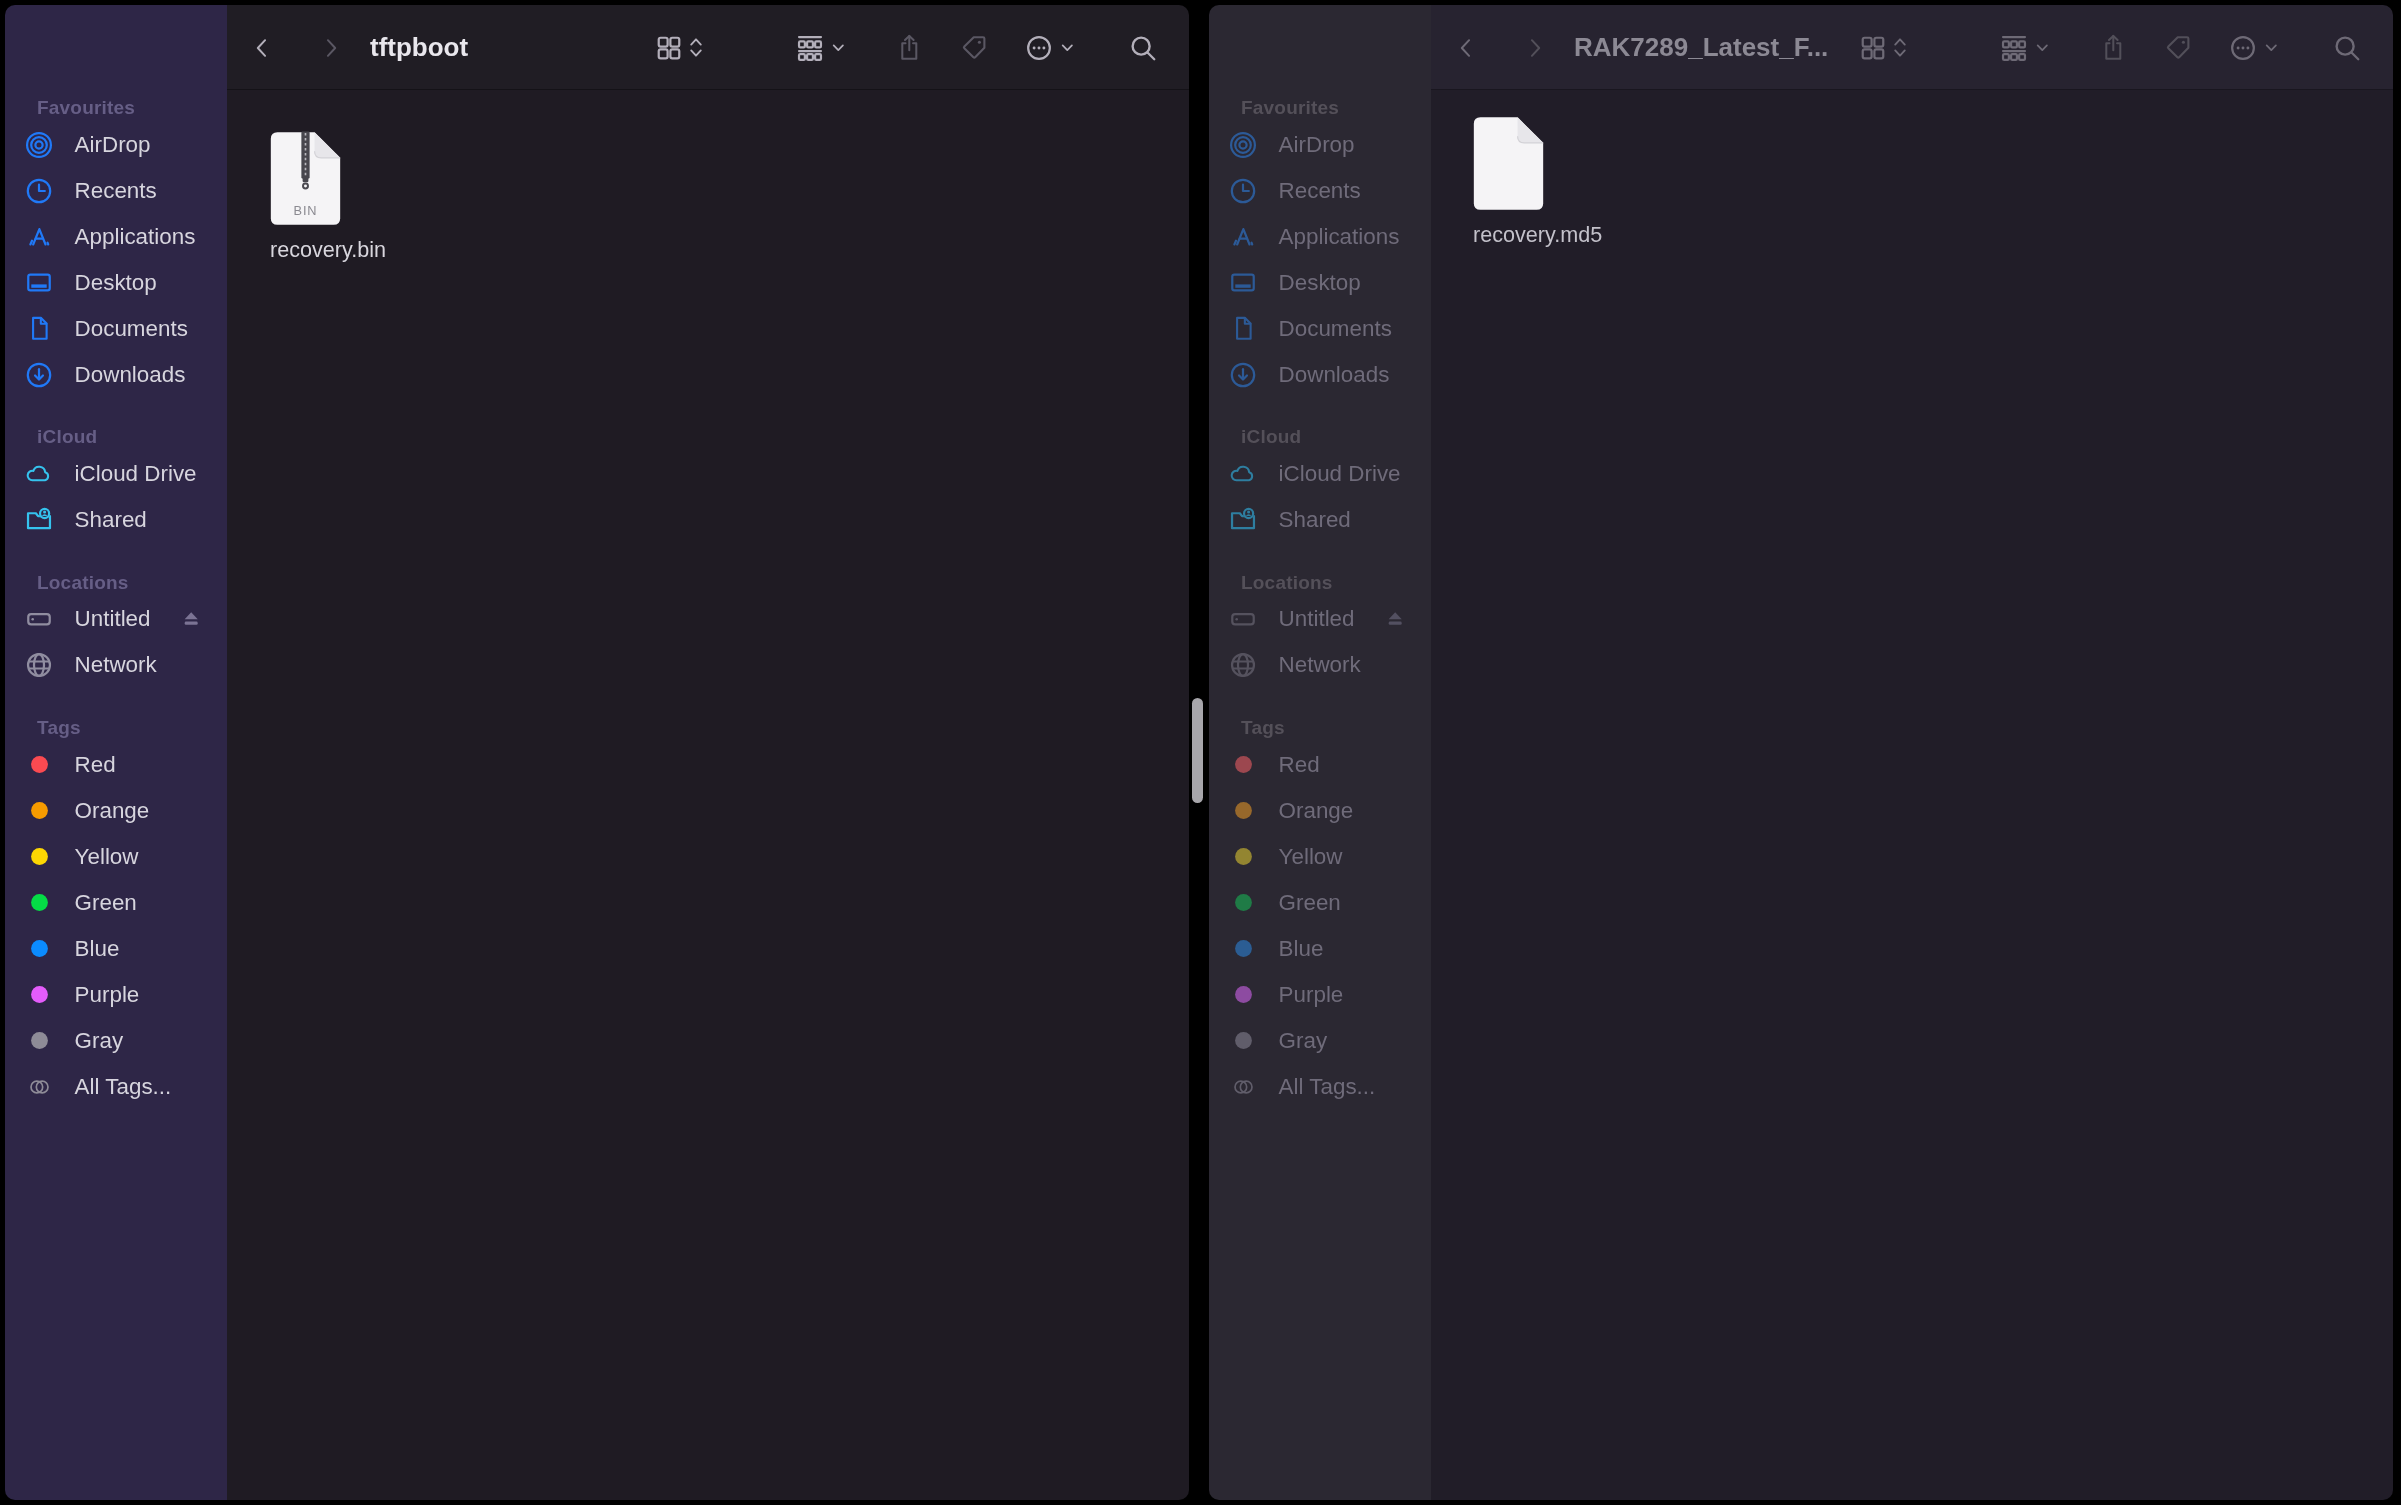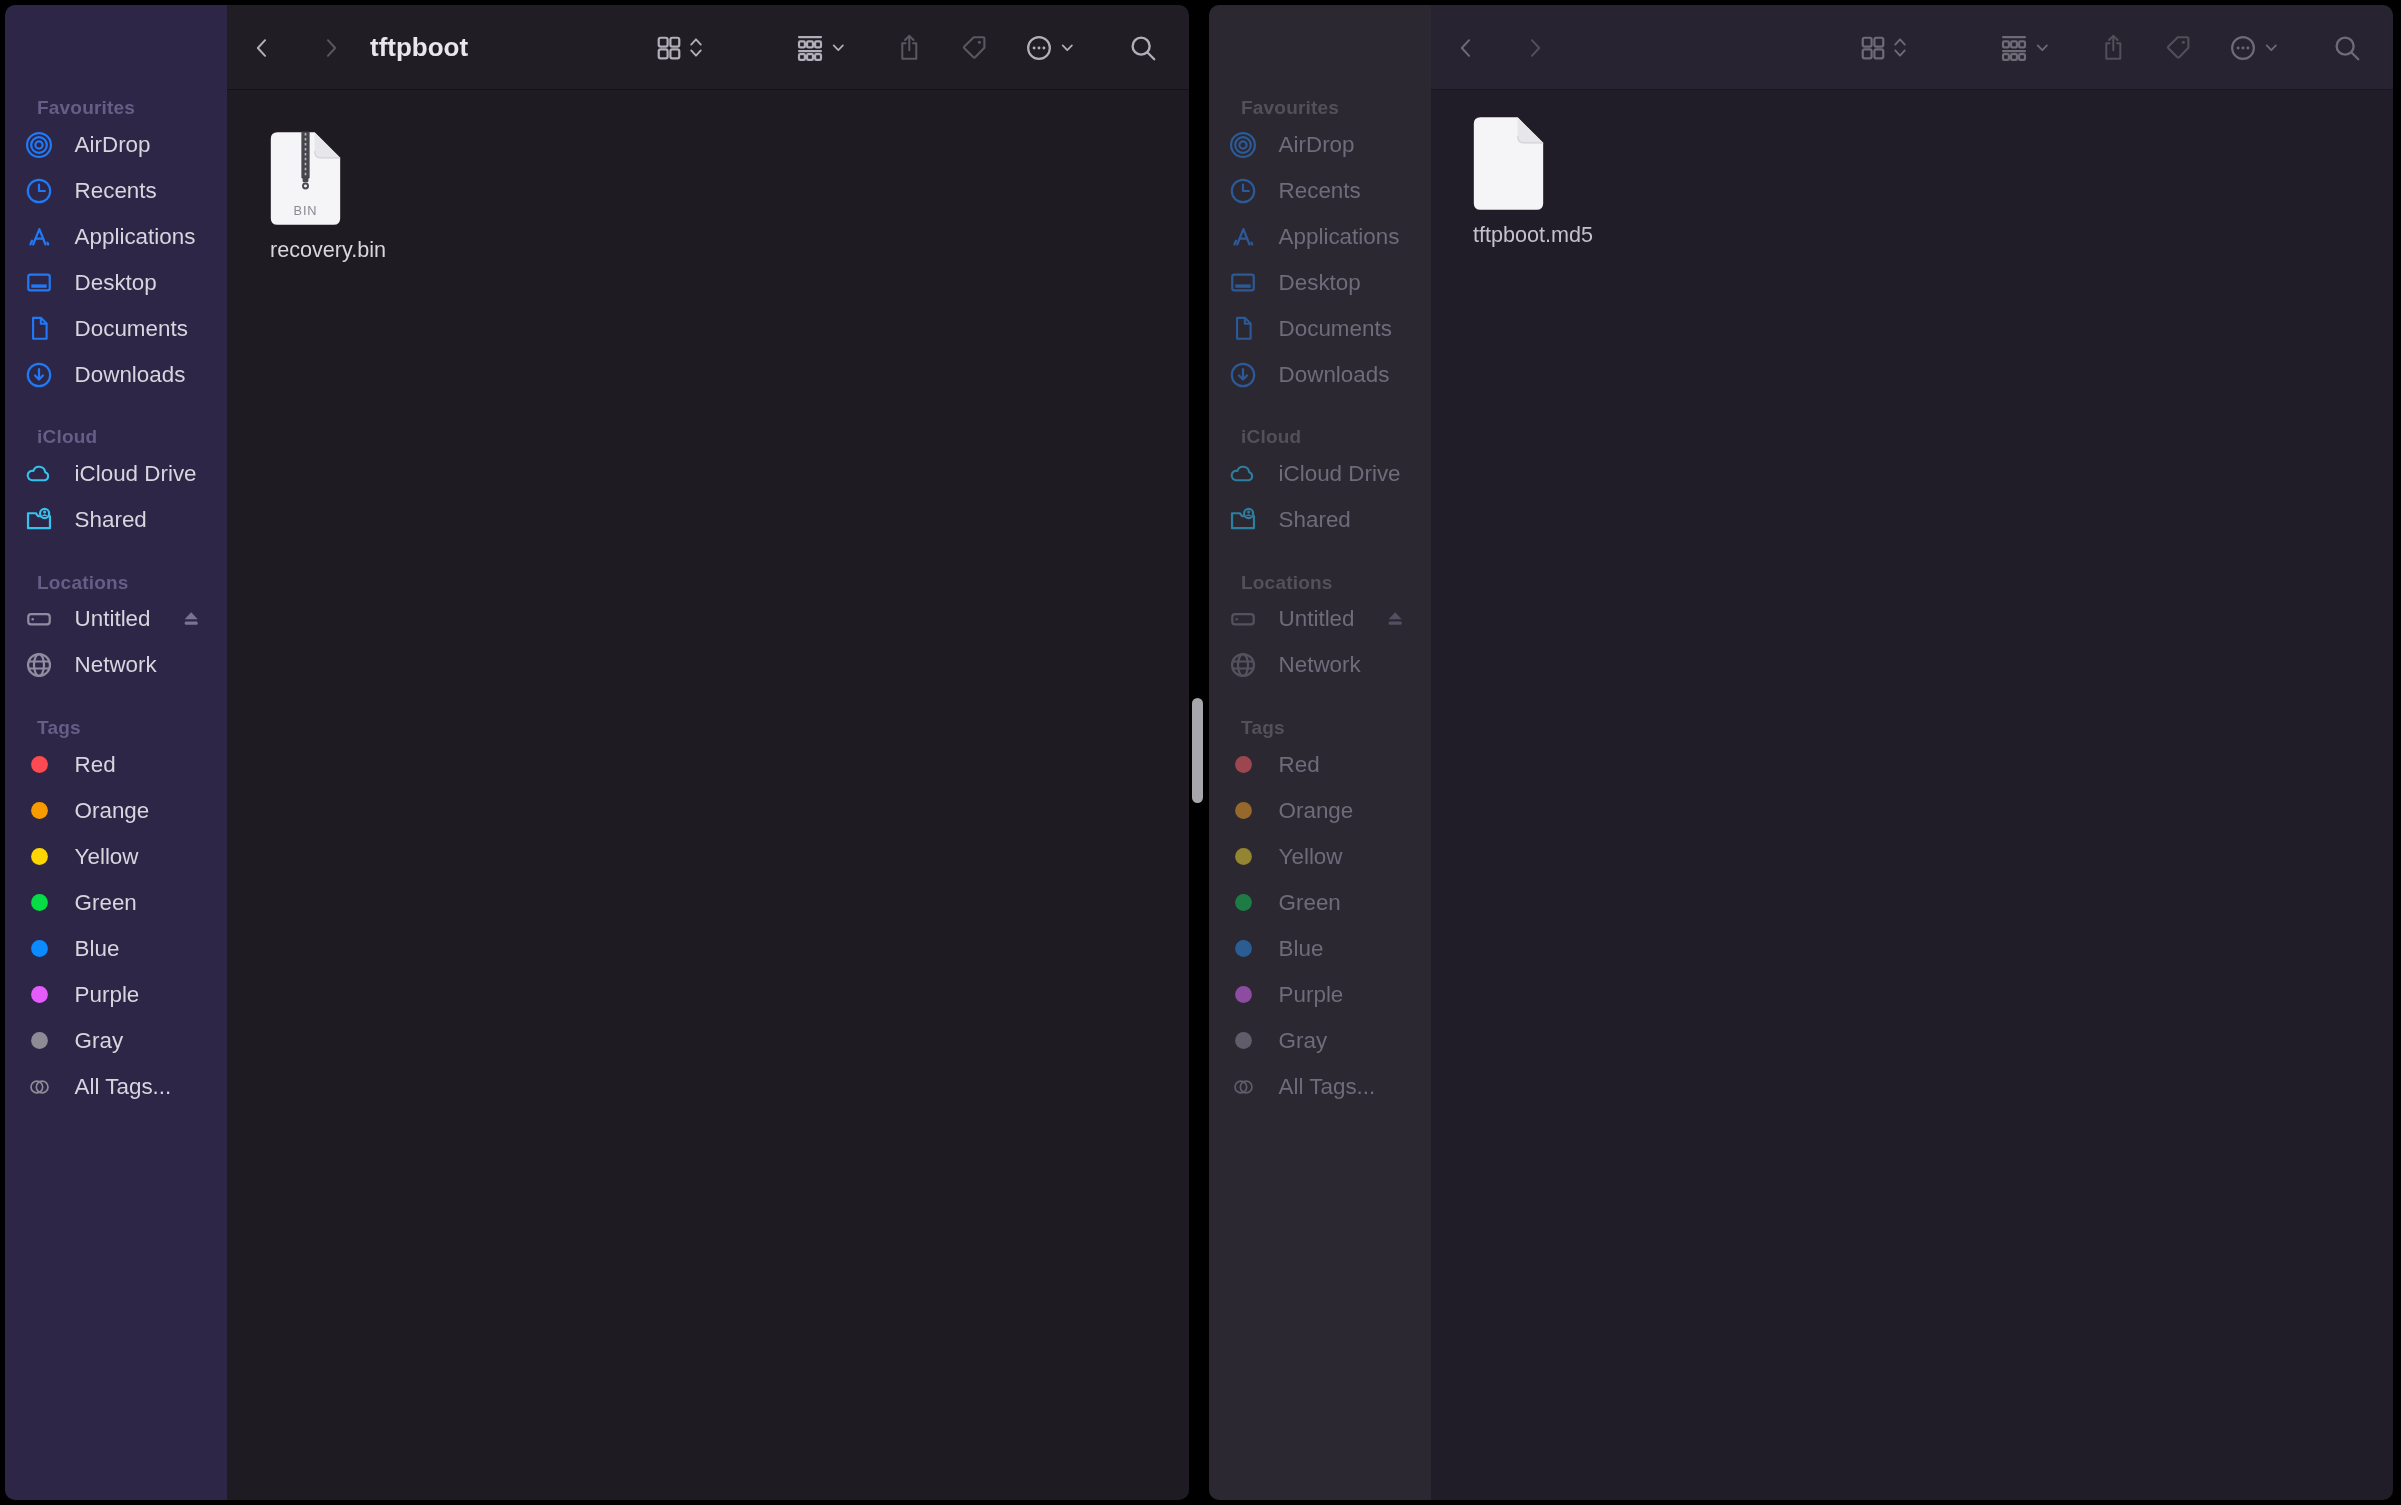--- a/index.html
+++ b/index.html
@@ -493,20 +493,21 @@
             <svg width="23" height="20" viewBox="0 0 26 22" fill="none" xmlns="http://www.w3.org/2000/svg">
               <circle cx="10" cy="11" r="6.6" stroke="#605d6a" stroke-width="1.9" stroke-linecap="round" stroke-linejoin="round"></circle>
               <circle cx="16" cy="11" r="6.6" stroke="#605d6a" stroke-width="1.9" stroke-linecap="round" stroke-linejoin="round"></circle>
             </svg>
           </span>
           <span class="lbl">All Tags...</span>
         </div>
       </div>
     <div class="main">
       <div class="toolbar" style="background: rgb(39, 35, 48);">
+        <div class="tb-title" style="left: 143px; color: rgb(140, 137, 148);">RAK7289_Latest_F...</div>
       <div class="tb-item" style="left: 23px;">
             <span style="display:flex;align-items:center;">
               <svg width="25" height="28" viewBox="0 0 24 24" fill="none" xmlns="http://www.w3.org/2000/svg">
                 <path d="M14.5 4.5 L7.5 12 L14.5 19.5" stroke="#6e6a76" stroke-width="1.9" stroke-linecap="round" stroke-linejoin="round"></path>
               </svg>
             </span>
           </div>
           <div class="tb-item" style="left: 91px;">
             <span style="display:flex;align-items:center;">
               <svg width="25" height="28" viewBox="0 0 24 24" fill="none" xmlns="http://www.w3.org/2000/svg">
@@ -588,20 +589,20 @@
                 <path d="M15.6 15.6 L21 21" stroke="#6e6a76" stroke-width="1.9" stroke-linecap="round" stroke-linejoin="round"></path>
               </svg>
             </span>
           </div>
         </div>
       <div class="content" style="background: rgb(33, 29, 40);">
           <div class="file-tile" style="left: 42px; top: 26px;"><span style="display:inline-block;"><svg width="71" height="95" viewBox="0 0 86 114" fill="none" xmlns="http://www.w3.org/2000/svg">
                 <path d="M9 1 H54 L85 32 V105 Q85 113 77 113 H9 Q1 113 1 105 V9 Q1 1 9 1 Z" fill="#f5f4f6"></path>
                 <path d="M54 1 L85 32 H62 Q54 32 54 24 Z" fill="#e7e6ea"></path>
                 <path d="M54 24 Q54 32 62 32 H85" stroke="#d2d1d6" stroke-width="1.4"></path>
-              </svg></span><div class="file-label" style="color:#c3c1ca;">tftpboot.md5</div></div>
+              </svg></span><div class="file-label" style="color:#c3c1ca;">recovery.md5</div></div>
         </div>
     </div>
   </div>
 
   <div class="scrollbar-handle"></div>
 </div>
 
 
 </body></html>

